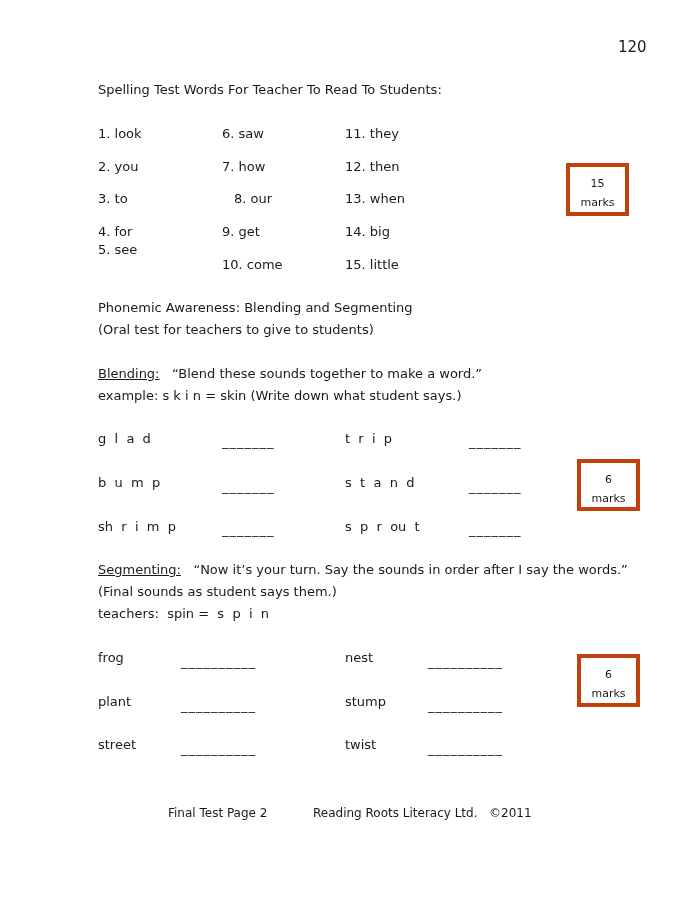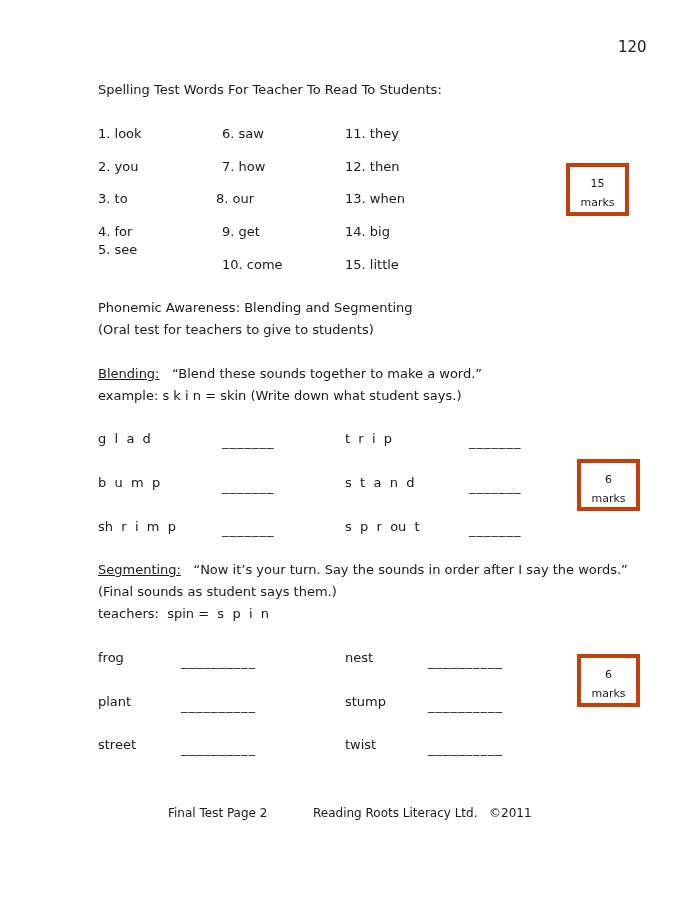--- a/index.html
+++ b/index.html
@@ -19,21 +19,21 @@
 <div class="abs" style="left:98px;top:82px;">Spelling Test Words For Teacher To Read To Students:</div>
 
 <div class="abs" style="left:98px;top:126px;">1.  look</div>
 <div class="abs" style="left:98px;top:159px;">2.  you</div>
 <div class="abs" style="left:98px;top:191px;">3.  to</div>
 <div class="abs" style="left:98px;top:224px;">4.  for</div>
 <div class="abs" style="left:98px;top:242px;">5.  see</div>
 
 <div class="abs" style="left:222px;top:126px;">6.  saw</div>
 <div class="abs" style="left:222px;top:159px;">7.  how</div>
-<div class="abs" style="left:216px;top:191px;text-align:right;">8.  our</div>
+<div class="abs" style="left:234px;top:191px;text-align:right;">8.  our</div>
 <div class="abs" style="left:222px;top:224px;">9.  get</div>
 <div class="abs" style="left:222px;top:257px;">10.  come</div>
 
 <div class="abs" style="left:345px;top:126px;">11.  they</div>
 <div class="abs" style="left:345px;top:159px;">12.  then</div>
 <div class="abs" style="left:345px;top:191px;">13.  when</div>
 <div class="abs" style="left:345px;top:224px;">14.  big</div>
 <div class="abs" style="left:345px;top:257px;">15.  little</div>
 
 <div class="box" style="left:566px;top:163px;width:63px;height:53px;">

